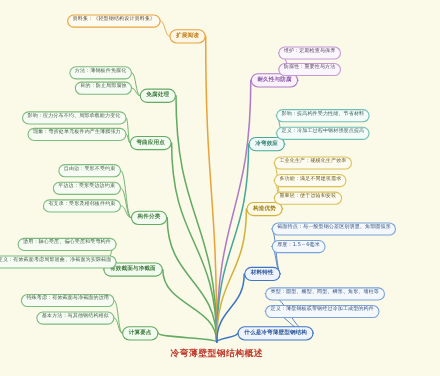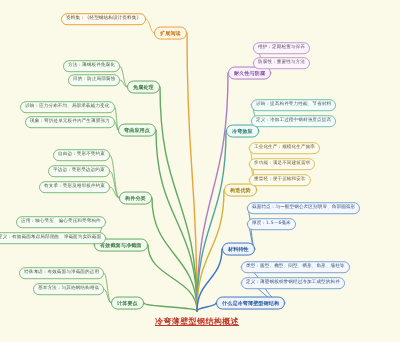--- a/index.html
+++ b/index.html
@@ -44,21 +44,20 @@
   .c-leaf-t{border-color:#6fc0b3;color:#355f59;background:#f4fcfa;}
   .c-leaf-gold{border-color:#dcc157;color:#6b5c25;background:#fdfbef;}
   .c-leaf-b{border-color:#7ba3da;color:#33507e;background:#f4f8fd;}
   #title{
     position:absolute;
     font-size:8px;
     font-weight:bold;
     color:#c0392b;
     letter-spacing:.4px;
     white-space:nowrap;
-    text-decoration:underline;
   }
 </style>
 </head>
 <body>
 
 <div id="canvas">
   <svg class="links" id="links">
       <path d="M 197 311 C 197 172, 187 172, 187 33" stroke="#e8a33d" stroke-width="1.4" fill="none" stroke-linecap="round"></path>
       <path d="M 154 33 C 150 33, 150 19, 146 19" stroke="#e8a33d" stroke-width="0.8" fill="none" stroke-linecap="round"></path>
       <path d="M 197 311 C 197 199, 160 199, 160 87" stroke="#63ab63" stroke-width="1.4" fill="none" stroke-linecap="round"></path>

